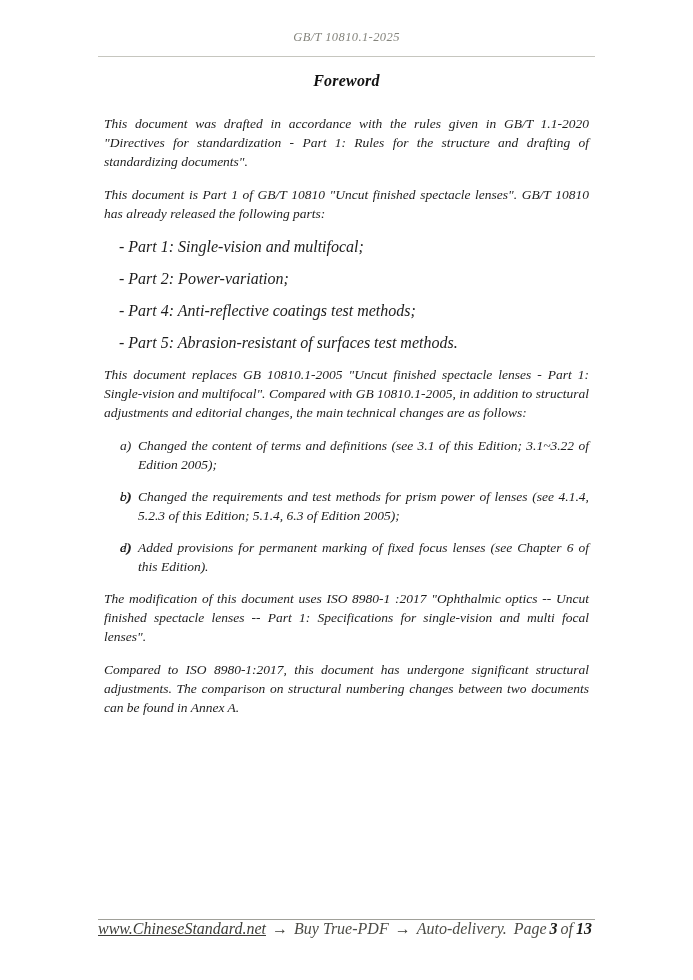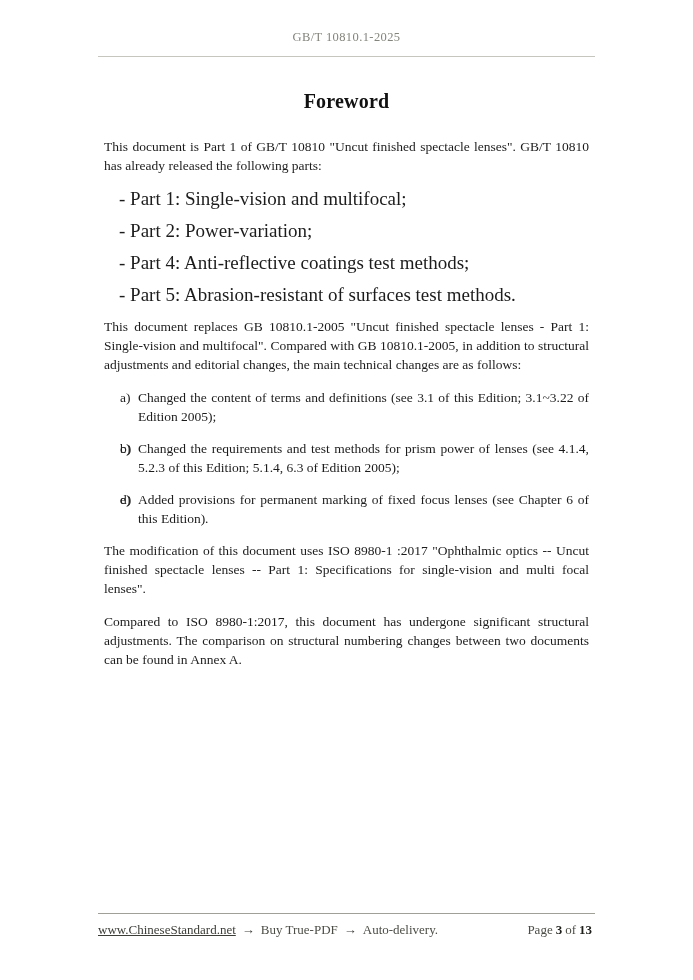--- a/index.html
+++ b/index.html
@@ -9,87 +9,89 @@
     background: #ffffff;
     font-family: "Liberation Serif", "DejaVu Serif", serif;
     color: #1c1c1c;
   }
   .page {
     position: relative;
     width: 693px; height: 980px;
     padding: 30px 104px 0;
     overflow: hidden;
     background: #ffffff;
+    font-style: italic;
   }
   .doc-header {
     text-align: center;
     margin: 0 -6px;
     padding-bottom: 11px;
     border-bottom: 1px solid #c6c6bf;
     font-size: 12.5px;
     letter-spacing: 0.4px;
     color: #84847c;
   }
   .doc-title {
     text-align: center;
-    font-size: 20px;
+    font-size: 16px;
     font-weight: bold;
-    margin: 33px 0 24px;
+    margin: 15px 0 24px;
     letter-spacing: 0.2px;
     color: #111;
   }
   .para {
     margin: 0 0 14px;
     font-size: 13.5px;
     line-height: 19px;
     text-align: justify;
   }
   .list-item {
     margin: 0 0 13px;
     padding-left: 15px;
-    font-size: 19px;
+    font-size: 16px;
     line-height: 19px;
   }
   .lettered {
     position: relative;
     margin: 0 0 13px;
     padding-left: 34px;
     font-size: 13.5px;
     line-height: 19px;
     text-align: justify;
   }
   .lettered .marker { position: absolute; left: 16px; }
   .doc-footer {
     position: absolute;
     left: 98px; right: 98px; bottom: 42px;
     border-top: 1px solid #a0a099;
-    padding-top: 8px;
+    padding-top: 0;
     display: flex;
     justify-content: space-between;
     align-items: baseline;
-    font-size: 13px;
+    font-size: 16px;
     color: #4c4c46;
   }
   .footer-left { display: flex; gap: 6px; align-items: baseline; white-space: nowrap; }
   .footer-link { color: #3d3d38; text-decoration: underline; cursor: pointer; }
   .arrow { color: #3d3d38; }
   .footer-right { white-space: nowrap; }
   .footer-right b { color: #1e1e1a; font-weight: bold; margin: 0 3px; }
 </style>
 </head>
 <body>
 
 <div class="page">
 
   <header class="doc-header">
     <span>GB/T 10810.1-2025</span>
   </header>
 
   <h1 class="doc-title">Foreword</h1>
 
+  <p class="para">This document was drafted in accordance with the rules given in GB/T 1.1-2020 "Directives for standardization - Part 1: Rules for the structure and drafting of standardizing documents".</p>
 
   <p class="para">This document is Part 1 of GB/T 10810 "Uncut finished spectacle lenses". GB/T 10810 has already released the following parts:</p>
 
   <p class="list-item">- Part 1: Single-vision and multifocal;</p>
   <p class="list-item">- Part 2: Power-variation;</p>
   <p class="list-item">- Part 4: Anti-reflective coatings test methods;</p>
   <p class="list-item">- Part 5: Abrasion-resistant of surfaces test methods.</p>
 
   <p class="para">This document replaces GB 10810.1-2005 "Uncut finished spectacle lenses - Part 1: Single-vision and multifocal". Compared with GB 10810.1-2005, in addition to structural adjustments and editorial changes, the main technical changes are as follows:</p>
 

